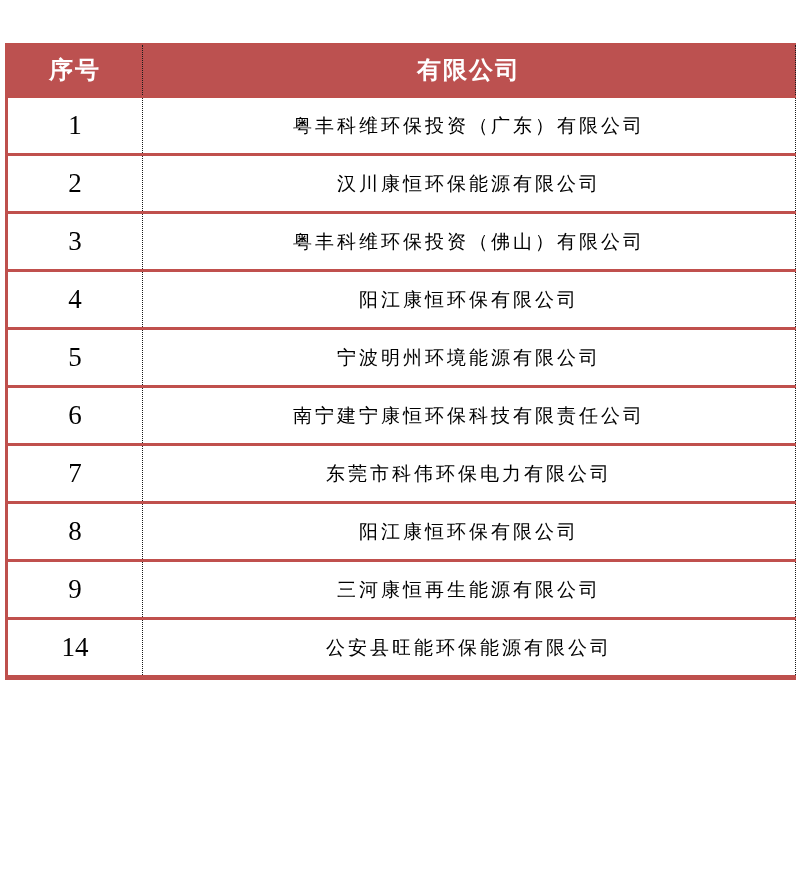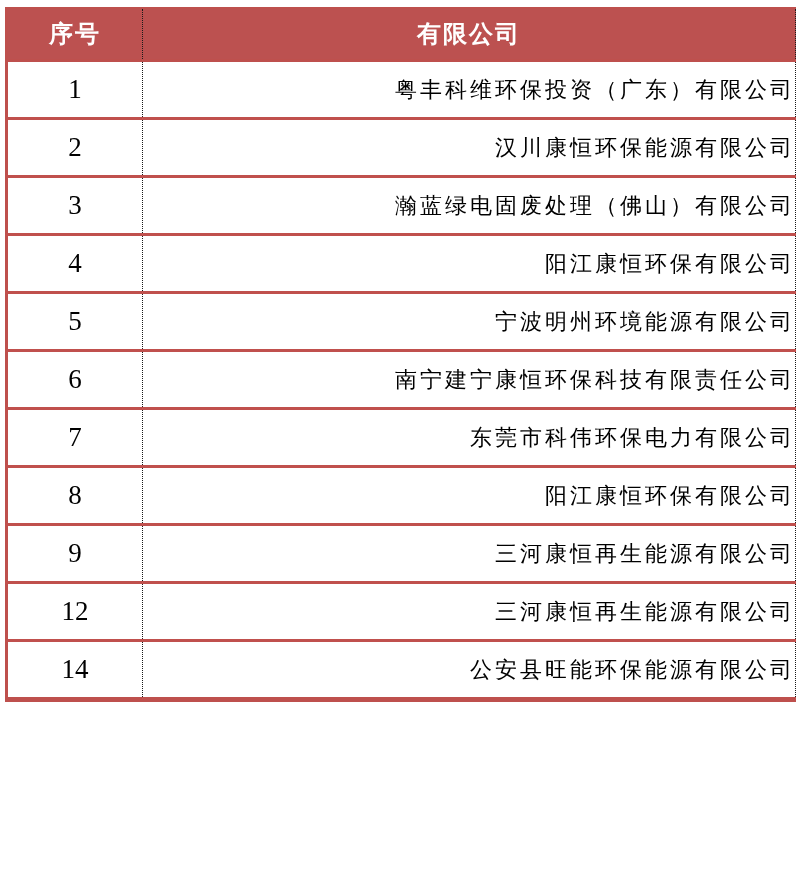--- a/index.html
+++ b/index.html
@@ -6,20 +6,21 @@
     margin: 0;
     padding: 0;
     background: #ffffff;
     width: 801px;
     height: 887px;
     overflow: hidden;
   }
   .table-wrap {
     padding: 7px 5px 6px 5px;
     box-sizing: border-box;
+    margin-top: 36px;
   }
   table.project-table {
     width: 791px;
     border-collapse: collapse;
     table-layout: fixed;
     border-top: 2px solid #BE504D;
     border-left: 3px solid #BE504D;
     border-right: 1px dotted #1a1a1a;
     border-bottom: 5px solid #BE504D;
   }
@@ -50,23 +51,22 @@
     padding: 0;
     color: #000000;
   }
   tbody td.cell-no {
     font-family: "Liberation Serif", "DejaVu Serif", serif;
     font-size: 27px;
     border-right: 1px dotted #1a1a1a;
   }
   tbody td.cell-unit {
     font-family: Liberation Mono, monospace;
-    font-size: 22px;
+    font-size: 19px;
     letter-spacing: 3px;
-    text-align: right;
   }
 </style>
 </head>
 <body>
 
 <div class="table-wrap">
   <table class="project-table">
     <colgroup>
       <col class="col-no">
       <col class="col-unit">
@@ -81,21 +81,21 @@
       <tr>
         <td class="cell-no">1</td>
         <td class="cell-unit">粤丰科维环保投资（广东）有限公司</td>
       </tr>
       <tr>
         <td class="cell-no">2</td>
         <td class="cell-unit">汉川康恒环保能源有限公司</td>
       </tr>
       <tr>
         <td class="cell-no">3</td>
-        <td class="cell-unit">瀚蓝绿电固废处理（佛山）有限公司</td>
+        <td class="cell-unit">粤丰科维环保投资（佛山）有限公司</td>
       </tr>
       <tr>
         <td class="cell-no">4</td>
         <td class="cell-unit">阳江康恒环保有限公司</td>
       </tr>
       <tr>
         <td class="cell-no">5</td>
         <td class="cell-unit">宁波明州环境能源有限公司</td>
       </tr>
       <tr>
@@ -108,22 +108,18 @@
       </tr>
       <tr>
         <td class="cell-no">8</td>
         <td class="cell-unit">阳江康恒环保有限公司</td>
       </tr>
       <tr>
         <td class="cell-no">9</td>
         <td class="cell-unit">三河康恒再生能源有限公司</td>
       </tr>
       <tr>
-        <td class="cell-no">12</td>
-        <td class="cell-unit">三河康恒再生能源有限公司</td>
-      </tr>
-      <tr>
         <td class="cell-no">14</td>
         <td class="cell-unit">公安县旺能环保能源有限公司</td>
       </tr>
     </tbody>
   </table>
 </div>
 
 </body></html>

